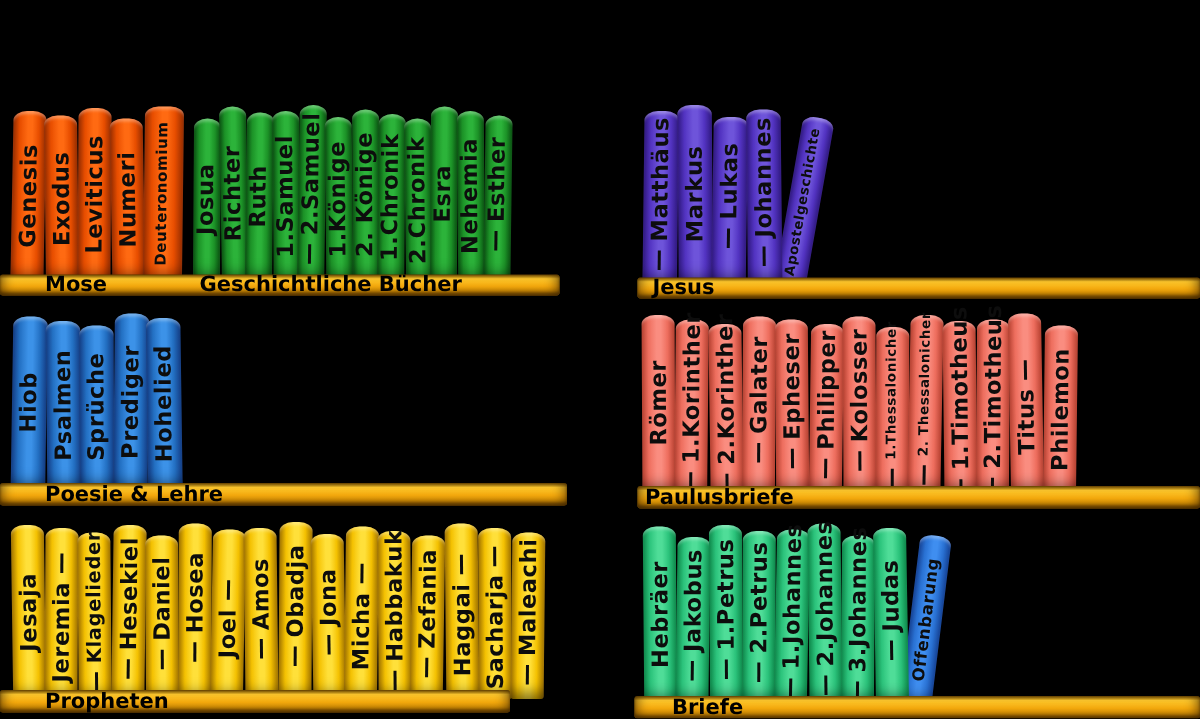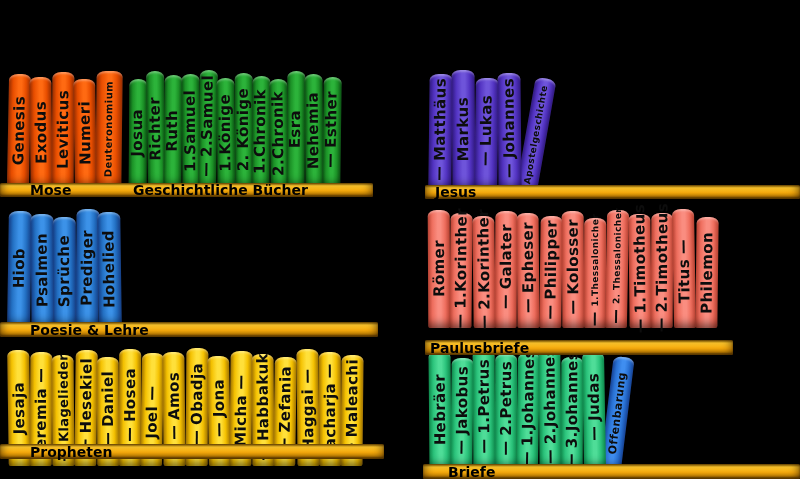--- a/index.html
+++ b/index.html
@@ -37,24 +37,24 @@
     <div class="shelf-bar" style="left: 0px; top: 183px; width: 373px; height: 14px; background: linear-gradient(rgb(107, 71, 0) 0%, rgb(255, 201, 45) 20%, rgb(242, 167, 12) 55%, rgb(160, 104, 0) 100%);">
       <span class="shelf-label" style="left: 30px; color: rgb(0, 0, 0);">Mose</span>
       <span class="shelf-label" style="left: 133px; color: rgb(0, 0, 0);">Geschichtliche Bücher</span>
     </div>
     <div class="shelf-bar" style="left: 425px; top: 185px; width: 375px; height: 14px; background: linear-gradient(rgb(107, 71, 0) 0%, rgb(255, 201, 45) 20%, rgb(242, 167, 12) 55%, rgb(160, 104, 0) 100%);">
       <span class="shelf-label" style="left: 10px; color: rgb(0, 0, 0);">Jesus</span>
     </div>
     <div class="shelf-bar" style="left: 0px; top: 322px; width: 378px; height: 15px; background: linear-gradient(rgb(107, 71, 0) 0%, rgb(255, 201, 45) 20%, rgb(242, 167, 12) 55%, rgb(160, 104, 0) 100%);">
       <span class="shelf-label" style="left: 30px; color: rgb(0, 0, 0);">Poesie &amp; Lehre</span>
     </div>
-    <div class="shelf-bar" style="left: 425px; top: 340px; width: 308px; height: 15px; background: linear-gradient(rgb(107, 71, 0) 0%, rgb(255, 201, 45) 20%, rgb(242, 167, 12) 55%, rgb(160, 104, 0) 100%);">
+    <div class="shelf-bar" style="left: 425px; top: 324px; width: 375px; height: 15px; background: linear-gradient(rgb(107, 71, 0) 0%, rgb(255, 201, 45) 20%, rgb(242, 167, 12) 55%, rgb(160, 104, 0) 100%);">
       <span class="shelf-label" style="left: 5px; color: rgb(0, 0, 0);">Paulusbriefe</span>
     </div>
-    <div class="shelf-bar" style="left: 0px; top: 444px; width: 384px; height: 15px; background: linear-gradient(rgb(107, 71, 0) 0%, rgb(255, 201, 45) 20%, rgb(242, 167, 12) 55%, rgb(160, 104, 0) 100%);">
+    <div class="shelf-bar" style="left: 0px; top: 460px; width: 340px; height: 15px; background: linear-gradient(rgb(107, 71, 0) 0%, rgb(255, 201, 45) 20%, rgb(242, 167, 12) 55%, rgb(160, 104, 0) 100%);">
       <span class="shelf-label" style="left: 30px; color: rgb(0, 0, 0);">Propheten</span>
     </div>
     <div class="shelf-bar" style="left: 423px; top: 464px; width: 377px; height: 15px; background: linear-gradient(rgb(107, 71, 0) 0%, rgb(255, 201, 45) 20%, rgb(242, 167, 12) 55%, rgb(160, 104, 0) 100%);">
       <span class="shelf-label" style="left: 25px; color: rgb(0, 0, 0); text-align: right;">Briefe</span>
     </div>
     <div class="book" style="transform: skewX(-1.1deg); left: 8px; top: 74px; width: 22px; height: 113px; background: linear-gradient(90deg, rgb(156, 47, 0) 0%, rgb(232, 78, 0) 20%, rgb(255, 106, 18) 45%, rgb(255, 106, 18) 58%, rgb(232, 78, 0) 78%, rgb(156, 47, 0) 100%);">
       <span class="spine-label" style="color: rgb(13, 13, 13);">Genesis</span>
     </div>
     <div class="book" style="transform: skewX(0.7deg); left: 30px; top: 77px; width: 22px; height: 110px; background: linear-gradient(90deg, rgb(156, 47, 0) 0%, rgb(232, 78, 0) 20%, rgb(255, 106, 18) 45%, rgb(255, 106, 18) 58%, rgb(232, 78, 0) 78%, rgb(156, 47, 0) 100%);">
       <span class="spine-label" style="color: rgb(13, 13, 13);">Exodus</span>

